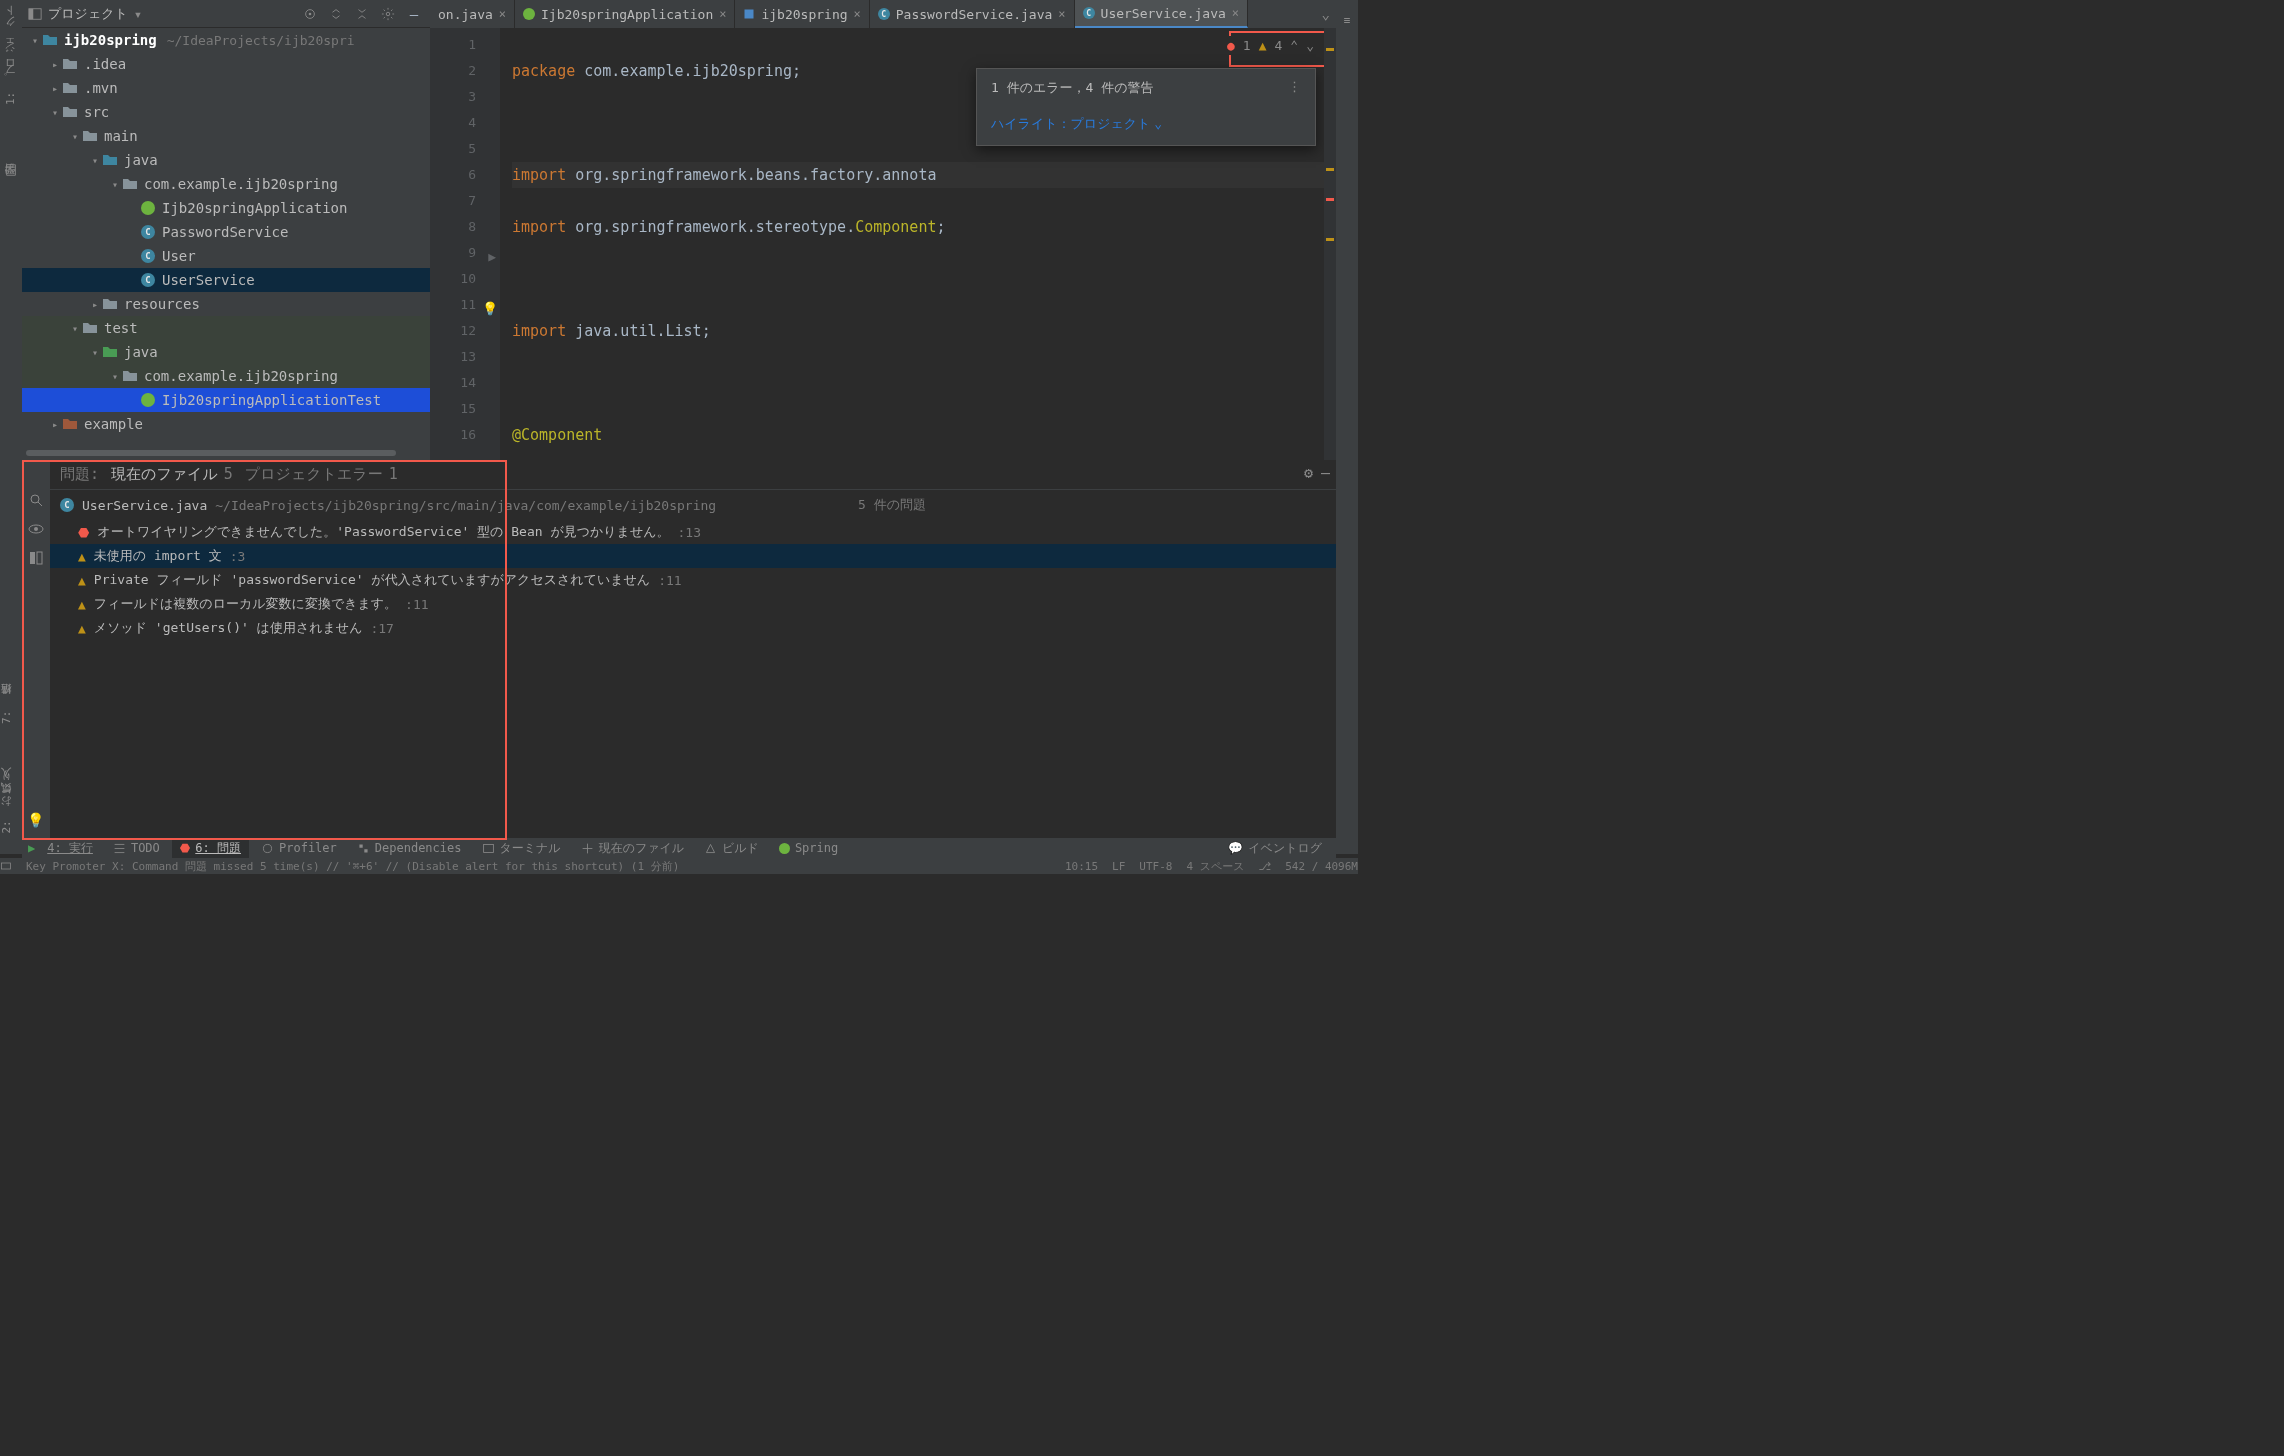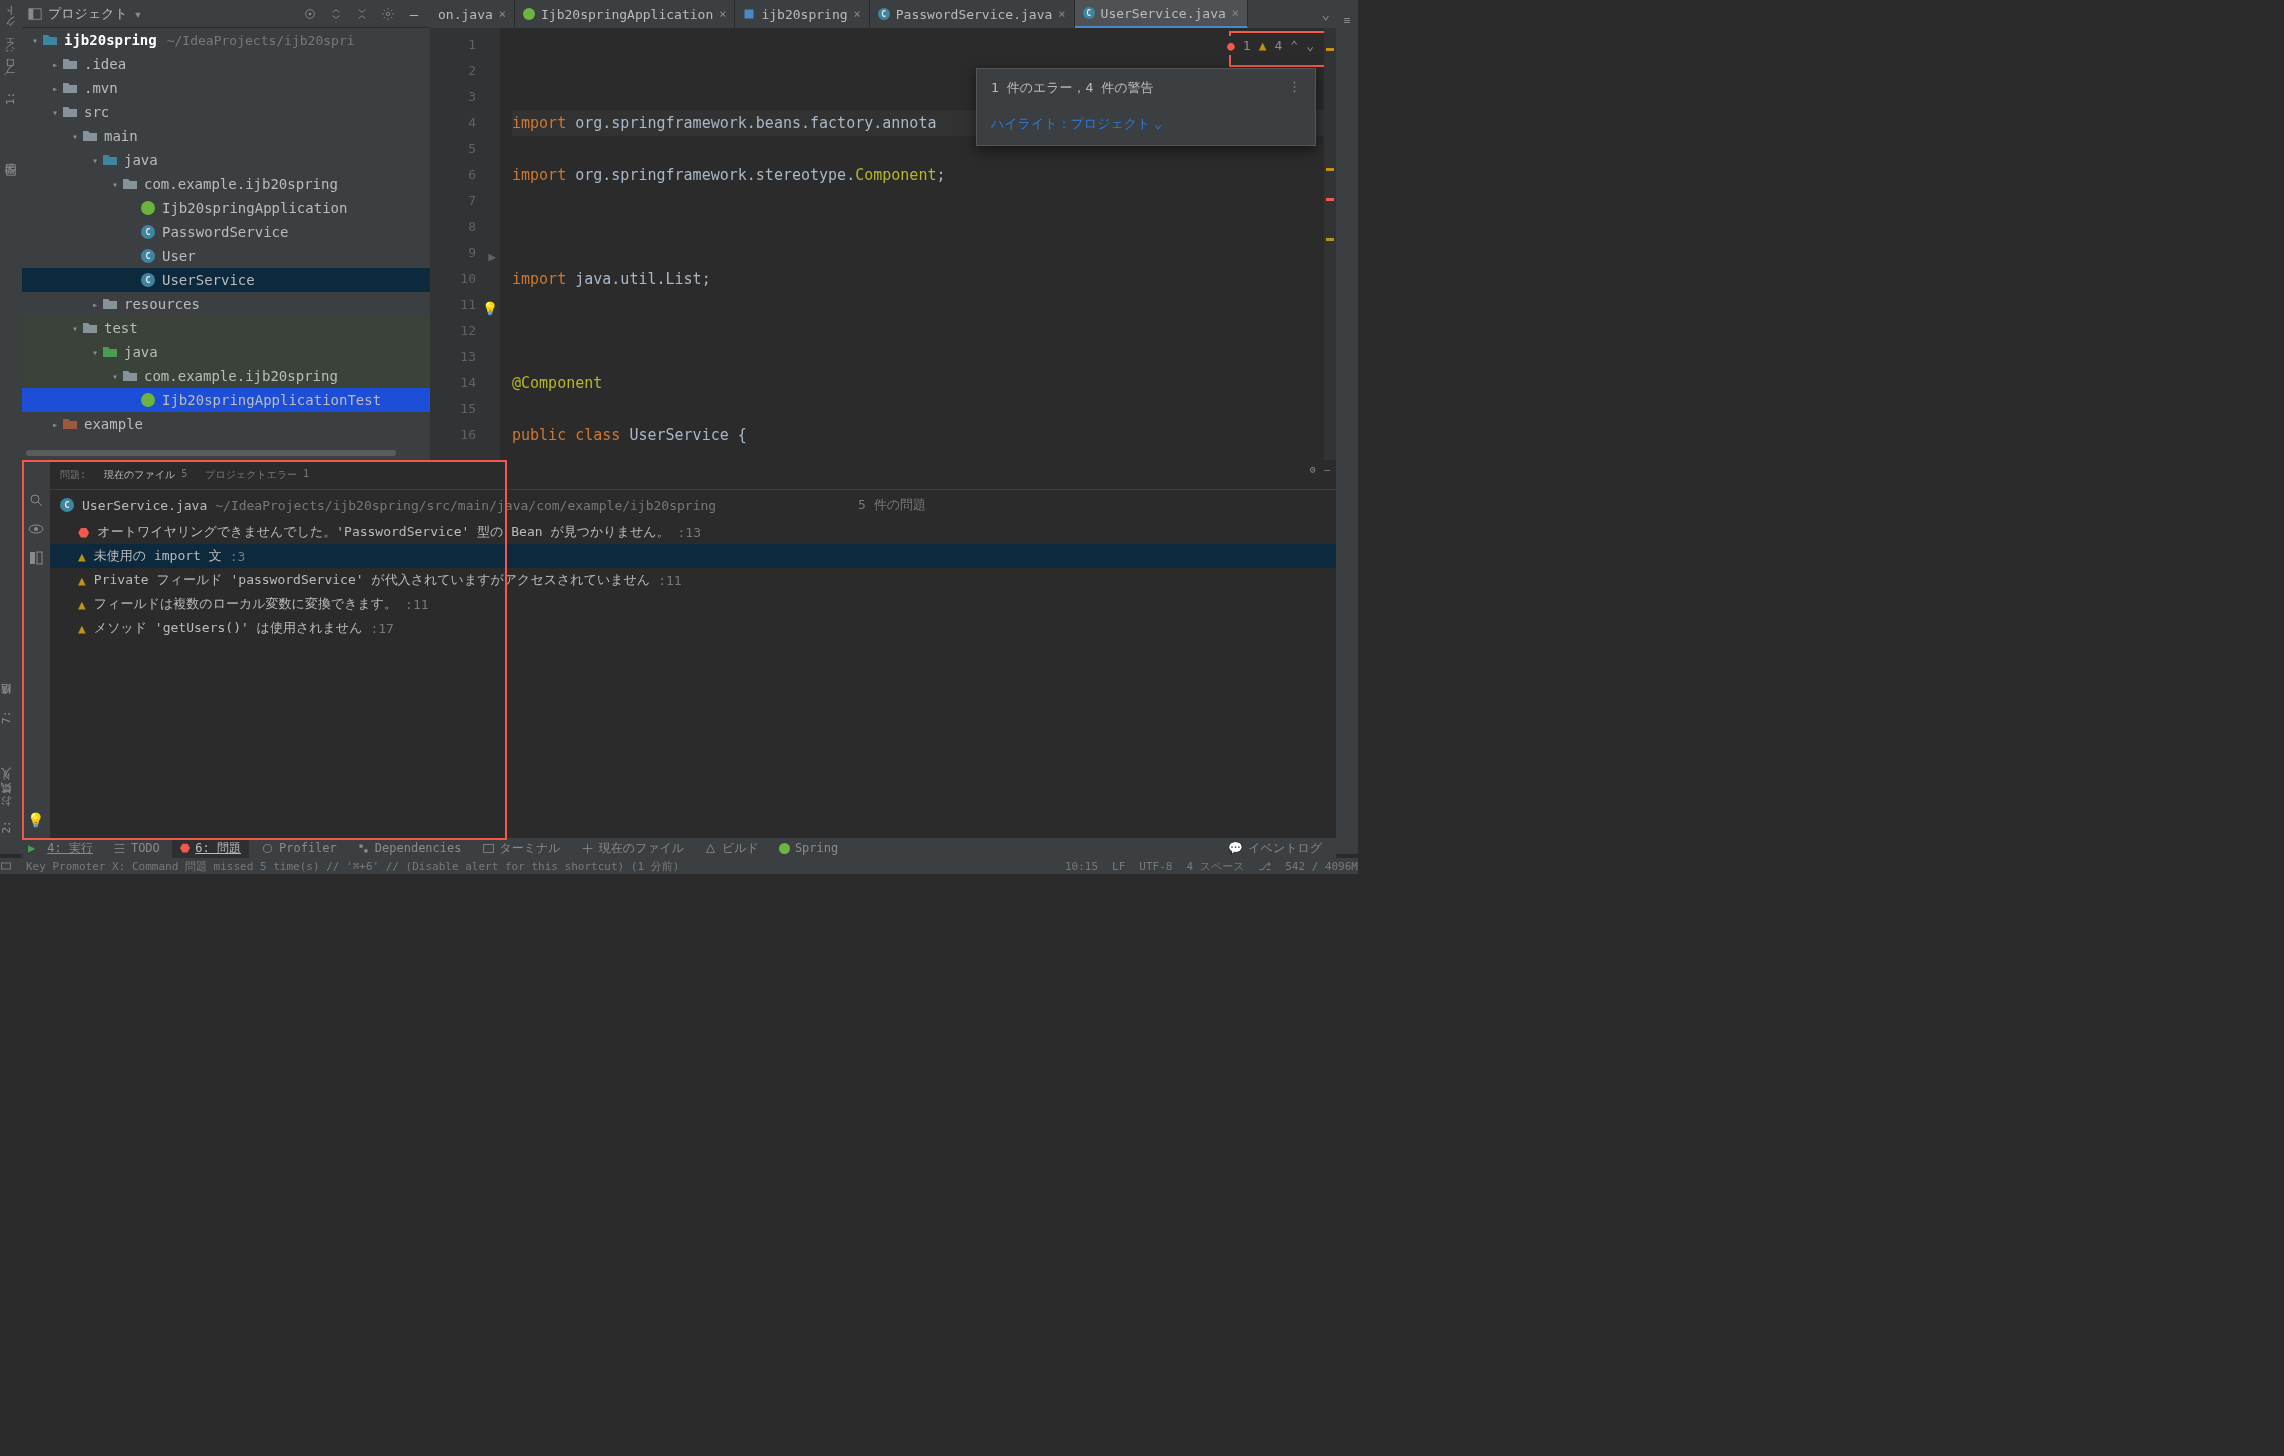--- a/index.html
+++ b/index.html
@@ -73,21 +73,21 @@
 .stripe .m{position:absolute;left:2px;width:8px;height:3px}
 .stripe .m.e{background:#f2594b}
 .stripe .m.w{background:#be9117}
 
 
 .problems-red{position:absolute;left:22px;top:460px;width:485px;height:380px;border:2px solid #f2594b;pointer-events:none;z-index:5}
 .problems{position:absolute;left:22px;right:22px;top:460px;bottom:36px;background:#2b2b2b;display:flex}
 .ptool{width:28px;background:#3c3f41;display:flex;flex-direction:column;align-items:center;padding-top:32px;gap:10px}
 .ptool svg{width:16px;height:16px;fill:#8a8a8a}
 .pmain{flex:1;display:flex;flex-direction:column}
-.ptabs{height:30px;display:flex;align-items:center;gap:18px;padding:0 10px;font-size:10px;border-bottom:1px solid #3c3f41}
+.ptabs{height:30px;display:flex;align-items:center;gap:12px;padding:0 10px;font-size:15px;border-bottom:1px solid #3c3f41}
 .ptabs .t{color:#bbb;cursor:pointer;display:flex;gap:6px}
 .ptabs .t.lbl{color:#787878}
 .ptabs .cnt{color:#787878}
 .phdr{padding:6px 10px;display:flex;align-items:center;gap:8px;font-size:13px}
 .phdr .fn{color:#bbb}
 .phdr .fp{color:#787878}
 .phdr .pcnt{color:#787878;margin-left:auto;margin-right:400px}
 .plist{flex:1}
 .pitem{display:flex;align-items:center;height:24px;padding-left:28px;gap:8px;font-size:13px;cursor:pointer}
 .pitem.sel{background:#0d293e}
@@ -360,20 +360,21 @@
     <div class="gl"><span>9</span><span class="gicon">▶</span></div>
     <div class="gl">10</div>
     <div class="gl"><span>11</span><span class="gicon" style="color:#f0a732">💡</span></div>
     <div class="gl">12</div>
       <div class="gl">13</div>
     <div class="gl">14</div>
       <div class="gl">15</div>
     <div class="gl">16</div>
   </div>
   <div class="code">
+<div><span class="kw">package </span><span>com.example.ijb20spring</span>;</div>
 <div> </div>
 <div style="background:#323232"><span class="kw">import </span><span>org.springframework.beans.factory.annota</span></div>
 <div><span class="kw">import </span><span>org.springframework.stereotype.</span><span class="ann">Component</span>;</div>
 <div> </div>
 <div><span class="kw">import </span><span>java.util.List</span>;</div>
 <div> </div>
 <div><span class="ann">@Component</span></div>
 <div><span class="kw">public class </span><span>UserService</span><span> {</span></div>
 <div> </div>
 <div><span class="kw">    private </span><span class="kw">fi</span><span class="caret"></span><span class="kw">nal </span><span>PasswordService </span><span class="fld hlw">passwordService</span><span>;</span></div>

